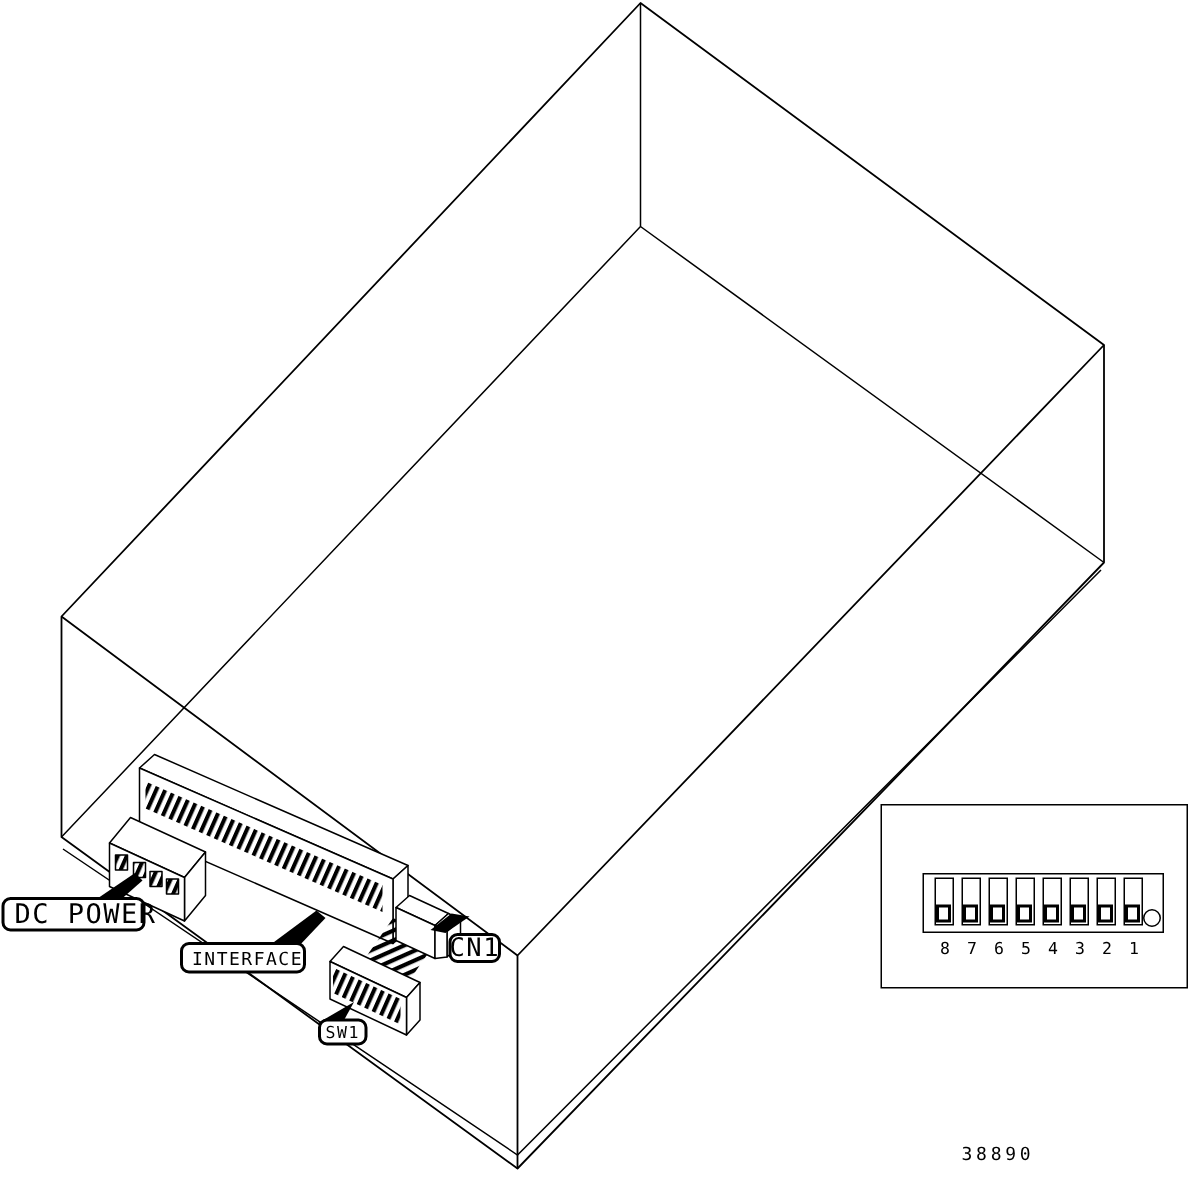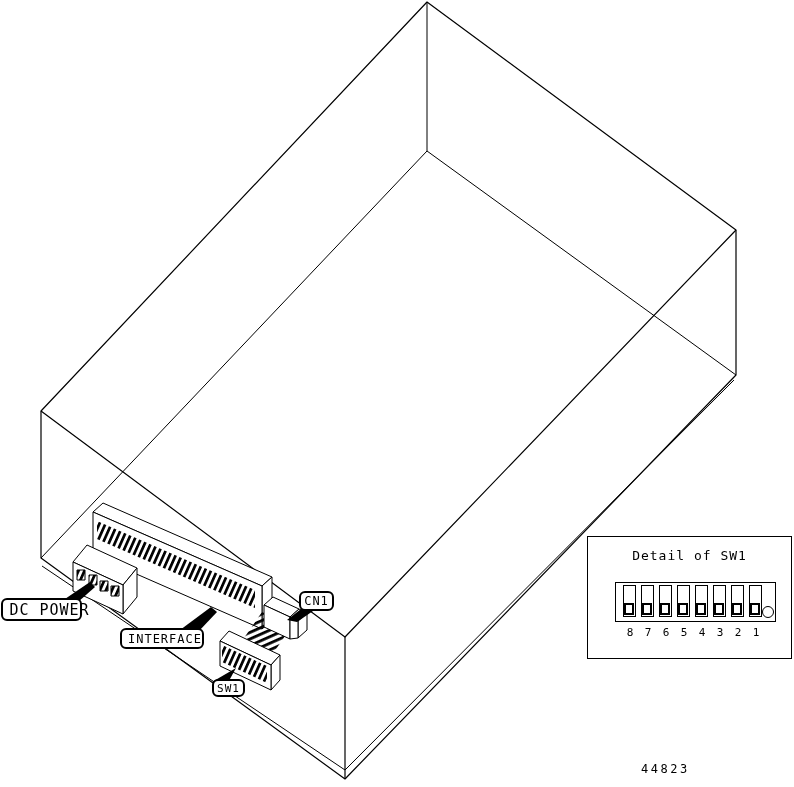--- a/index.html
+++ b/index.html
@@ -7,23 +7,23 @@
     position:relative;width:794px;height:787px;background:#fff;overflow:hidden;
     font-family:"DejaVu Sans Mono","Liberation Mono",monospace;color:#000;
   }
   .stage svg{position:absolute;left:0;top:0;z-index:1;}
   
   .callout{
     position:absolute;z-index:3;background:#fff;border:2.5px solid #000;border-radius:6px;
     display:flex;align-items:center;justify-content:center;
     letter-spacing:1px;white-space:nowrap;box-sizing:border-box;
   }
-  .co-dc{left:1px;top:598px;width:81px;height:23px;font-size:15px;padding-left:16px;}
+  .co-dc{left:1px;top:598px;width:96px;height:23px;font-size:18px;padding-left:16px;}
   .co-if{left:120px;top:628px;width:84px;height:21px;font-size:12px;justify-content:flex-end;}
-  .co-cn1{left:299px;top:591px;width:35px;height:20px;font-size:12px;}
+  .co-cn1{left:299px;top:622px;width:35px;height:20px;font-size:17px;}
   .co-sw1{left:196px;top:679px;width:33px;height:18px;font-size:11px;margin-left:16px;}
   
   .detail{
     position:absolute;z-index:3;left:587px;top:536px;width:205px;height:123px;
     border:1.5px solid #000;background:#fff;box-sizing:border-box;
   }
   .detail-title{
     position:absolute;left:0;top:11px;width:100%;text-align:center;
     font-size:13px;letter-spacing:1px;
   }
@@ -127,21 +127,20 @@
     <span>INTERFACE</span>
   </div>
   <div class="callout co-cn1">
     <span>CN1</span>
   </div>
   <div class="callout co-sw1">
     <span>SW1</span>
   </div>
 
   <div class="detail">
-    <div class="detail-title">Detail of SW1</div>
 
     <div class="dip">
       <div class="dip-slot" style="left:7px">
           <div class="dip-handle"></div>
         </div>
       <div class="dip-slot" style="left:25px">
           <div class="dip-handle"></div>
         </div>
       <div class="dip-slot" style="left:43px">
           <div class="dip-handle"></div>
@@ -167,15 +166,15 @@
     <span class="dip-num" style="left:32px">8</span>
     <span class="dip-num" style="left:50px">7</span>
     <span class="dip-num" style="left:68px">6</span>
     <span class="dip-num" style="left:86px">5</span>
     <span class="dip-num" style="left:104px">4</span>
     <span class="dip-num" style="left:122px">3</span>
     <span class="dip-num" style="left:140px">2</span>
     <span class="dip-num" style="left:158px">1</span>
   </div>
 
-  <div class="fig-number">44823</div>
+  <div class="fig-number">38890</div>
 
 </div>
 
 </body></html>

